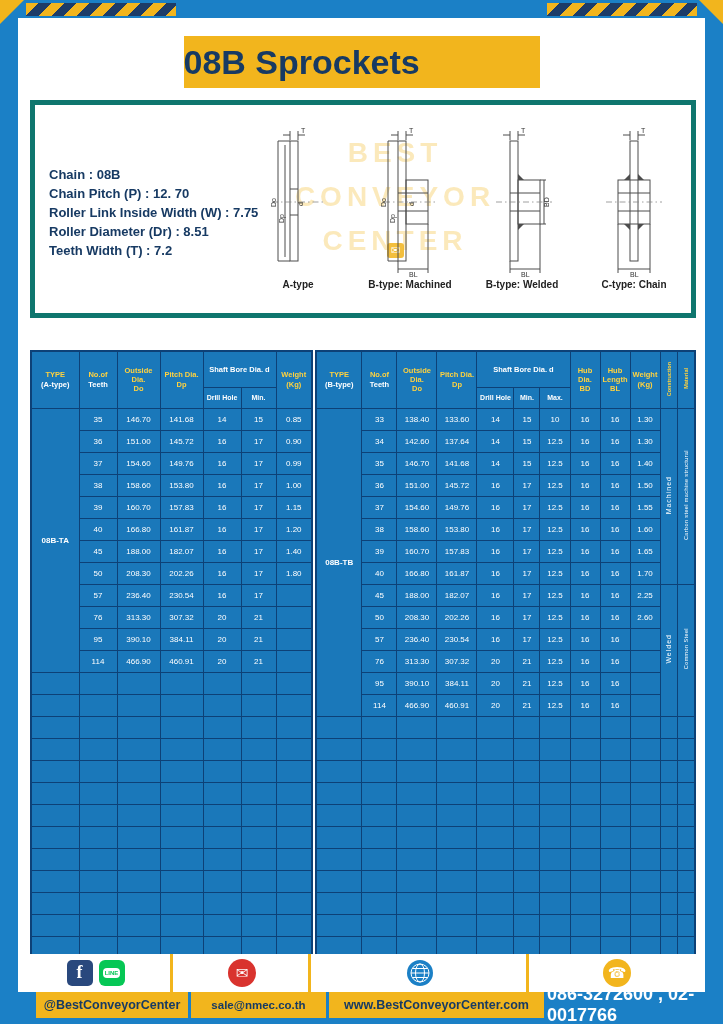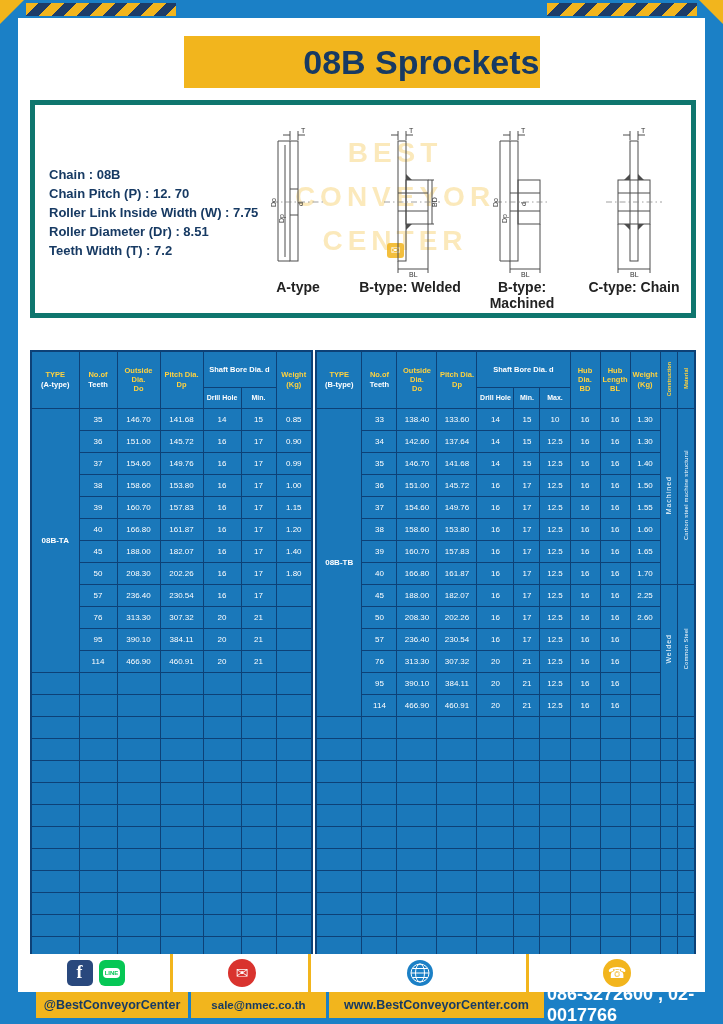--- a/index.html
+++ b/index.html
@@ -10,34 +10,34 @@
   
   .hazard { position:absolute; top:3px; height:13px; width:150px; z-index:6;
     background:repeating-linear-gradient(135deg,#f2b51d 0 9px,#1d3c68 9px 18px); }
   .hazard-left { left:26px; } .hazard-right { right:26px; }
   .corner { position:absolute; width:0; height:0; z-index:7; }
   .corner-tl { top:0; left:0; border-top:24px solid #f2b51d; border-right:24px solid transparent; }
   .corner-tr { top:0; right:0; border-top:24px solid #f2b51d; border-left:24px solid transparent; }
 
   
   .title-banner { position:absolute; left:50%; transform:translateX(-50%); top:18px; width:356px; height:52px;
-    background:#f2b51d; color:#173a63; font-size:34px; font-weight:bold; text-align:right; line-height:52px; }
+    background:#f2b51d; color:#173a63; font-size:34px; font-weight:bold; text-align:left; line-height:52px; }
 
   
   .spec-panel { position:absolute; left:12px; width:666px; top:82px; height:218px; border:5px solid #0f766e; background:#fff; }
   .spec-lines { position:absolute; left:14px; top:60px; color:#173a63; font-weight:bold; font-size:13px; line-height:19px; z-index:2; }
   .watermark { position:absolute; left:190px; top:26px; width:340px; text-align:center;
     color:rgba(242,181,29,0.30); font-weight:bold; z-index:0; letter-spacing:5px; }
   .watermark div { font-size:28px; line-height:44px; }
   .wm-mail { position:absolute; left:352px; top:138px; width:17px; height:15px; background:#f2b51d; border-radius:3px;
     color:#fff; font-size:11px; line-height:15px; text-align:center; font-family:"DejaVu Sans",sans-serif; opacity:.85; z-index:1; }
   .figures { position:absolute; right:4px; top:22px; display:flex; gap:6px; z-index:2; }
   .figure { width:106px; text-align:center; }
   .figure svg { display:block; margin:0 auto; }
-  .figure-label { font-size:14px; color:#222; font-weight:600; margin-top:2px; }
+  .figure-label { font-size:10px; color:#222; font-weight:600; margin-top:2px; }
   svg .s { stroke:#4d4d4d; fill:none; stroke-width:1; }
   svg .cl { stroke:#888; stroke-width:0.8; stroke-dasharray:6 3 1.5 3; }
   svg .weld { fill:#4d4d4d; stroke:none; }
   svg text { fill:#333; font-size:7px; font-family:"Liberation Sans",sans-serif; }
 
   
   .tables-row { position:absolute; left:12px; top:332px; width:666px; display:flex; justify-content:space-between; }
   table.spec-table { border-collapse:collapse; table-layout:fixed; background:#1a78ba; border:2px solid #0d4177; }
   .table-a { width:281px; } .table-b { width:379px; }
   .spec-table th, .spec-table td { border:1px solid #0d4177; text-align:center; vertical-align:middle;
@@ -138,61 +138,61 @@
 
         <div class="figure">
           <svg width="96" height="150" viewBox="0 0 96 150">
             <line class="s" x1="36" y1="4" x2="36" y2="13"></line>
               <line class="s" x1="44" y1="4" x2="44" y2="13"></line>
             <line class="s" x1="29" y1="8" x2="36" y2="8"></line>
               <line class="s" x1="44" y1="8" x2="51" y2="8"></line>
             <text x="47" y="6">T</text>
             <rect class="s" x="36" y="14" width="8" height="120"></rect>
             <rect class="s" x="44" y="53" width="22" height="44"></rect>
+            <line class="s" x1="36" y1="66" x2="66" y2="66"></line>
+              <line class="s" x1="36" y1="84" x2="66" y2="84"></line>
+            <line class="cl" x1="22" y1="75" x2="76" y2="75"></line>
+            <line class="s" x1="26" y1="14" x2="36" y2="14"></line>
+              <line class="s" x1="26" y1="134" x2="36" y2="134"></line>
+            <line class="s" x1="26" y1="14" x2="26" y2="134"></line>
+            <text x="24" y="80" transform="rotate(-90 24 80)">Do</text>
+            <text x="33" y="96" transform="rotate(-90 33 96)">Dp</text>
+            <text x="52" y="79" transform="rotate(-90 52 79)">d</text>
+            <line class="s" x1="36" y1="134" x2="36" y2="146"></line>
+              <line class="s" x1="66" y1="97" x2="66" y2="146"></line>
+            <line class="s" x1="36" y1="142" x2="66" y2="142"></line>
+            <text x="47" y="150">BL</text>
+          </svg>
+          <div class="figure-label">B-type: Machined</div>
+        </div>
+
+        <div class="figure">
+          <svg width="96" height="150" viewBox="0 0 96 150">
+            <line class="s" x1="36" y1="4" x2="36" y2="13"></line>
+              <line class="s" x1="44" y1="4" x2="44" y2="13"></line>
+            <line class="s" x1="29" y1="8" x2="36" y2="8"></line>
+              <line class="s" x1="44" y1="8" x2="51" y2="8"></line>
+            <text x="47" y="6">T</text>
+            <rect class="s" x="36" y="14" width="8" height="120"></rect>
+            <rect class="s" x="44" y="53" width="22" height="44"></rect>
             <polygon class="weld" points="44,53 44,47 50,53"></polygon>
             <polygon class="weld" points="44,97 44,103 50,97"></polygon>
             <line class="s" x1="36" y1="66" x2="66" y2="66"></line>
               <line class="s" x1="36" y1="84" x2="66" y2="84"></line>
             <line class="cl" x1="22" y1="75" x2="78" y2="75"></line>
             <line class="s" x1="66" y1="53" x2="72" y2="53"></line>
               <line class="s" x1="66" y1="97" x2="72" y2="97"></line>
             <line class="s" x1="70" y1="53" x2="70" y2="97"></line>
             <text x="75" y="80" transform="rotate(-90 75 80)">BD</text>
             <line class="s" x1="36" y1="134" x2="36" y2="146"></line>
               <line class="s" x1="66" y1="97" x2="66" y2="146"></line>
             <line class="s" x1="36" y1="142" x2="66" y2="142"></line>
             <text x="47" y="150">BL</text>
           </svg>
           <div class="figure-label">B-type: Welded</div>
-        </div>
-
-        <div class="figure">
-          <svg width="96" height="150" viewBox="0 0 96 150">
-            <line class="s" x1="36" y1="4" x2="36" y2="13"></line>
-              <line class="s" x1="44" y1="4" x2="44" y2="13"></line>
-            <line class="s" x1="29" y1="8" x2="36" y2="8"></line>
-              <line class="s" x1="44" y1="8" x2="51" y2="8"></line>
-            <text x="47" y="6">T</text>
-            <rect class="s" x="36" y="14" width="8" height="120"></rect>
-            <rect class="s" x="44" y="53" width="22" height="44"></rect>
-            <line class="s" x1="36" y1="66" x2="66" y2="66"></line>
-              <line class="s" x1="36" y1="84" x2="66" y2="84"></line>
-            <line class="cl" x1="22" y1="75" x2="76" y2="75"></line>
-            <line class="s" x1="26" y1="14" x2="36" y2="14"></line>
-              <line class="s" x1="26" y1="134" x2="36" y2="134"></line>
-            <line class="s" x1="26" y1="14" x2="26" y2="134"></line>
-            <text x="24" y="80" transform="rotate(-90 24 80)">Do</text>
-            <text x="33" y="96" transform="rotate(-90 33 96)">Dp</text>
-            <text x="52" y="79" transform="rotate(-90 52 79)">d</text>
-            <line class="s" x1="36" y1="134" x2="36" y2="146"></line>
-              <line class="s" x1="66" y1="97" x2="66" y2="146"></line>
-            <line class="s" x1="36" y1="142" x2="66" y2="142"></line>
-            <text x="47" y="150">BL</text>
-          </svg>
-          <div class="figure-label">B-type: Machined</div>
         </div>
 
         <div class="figure">
           <svg width="96" height="150" viewBox="0 0 96 150">
             <line class="s" x1="44" y1="4" x2="44" y2="13"></line>
               <line class="s" x1="52" y1="4" x2="52" y2="13"></line>
             <line class="s" x1="37" y1="8" x2="44" y2="8"></line>
               <line class="s" x1="52" y1="8" x2="59" y2="8"></line>
             <text x="55" y="6">T</text>
             <rect class="s" x="44" y="14" width="8" height="120"></rect>

